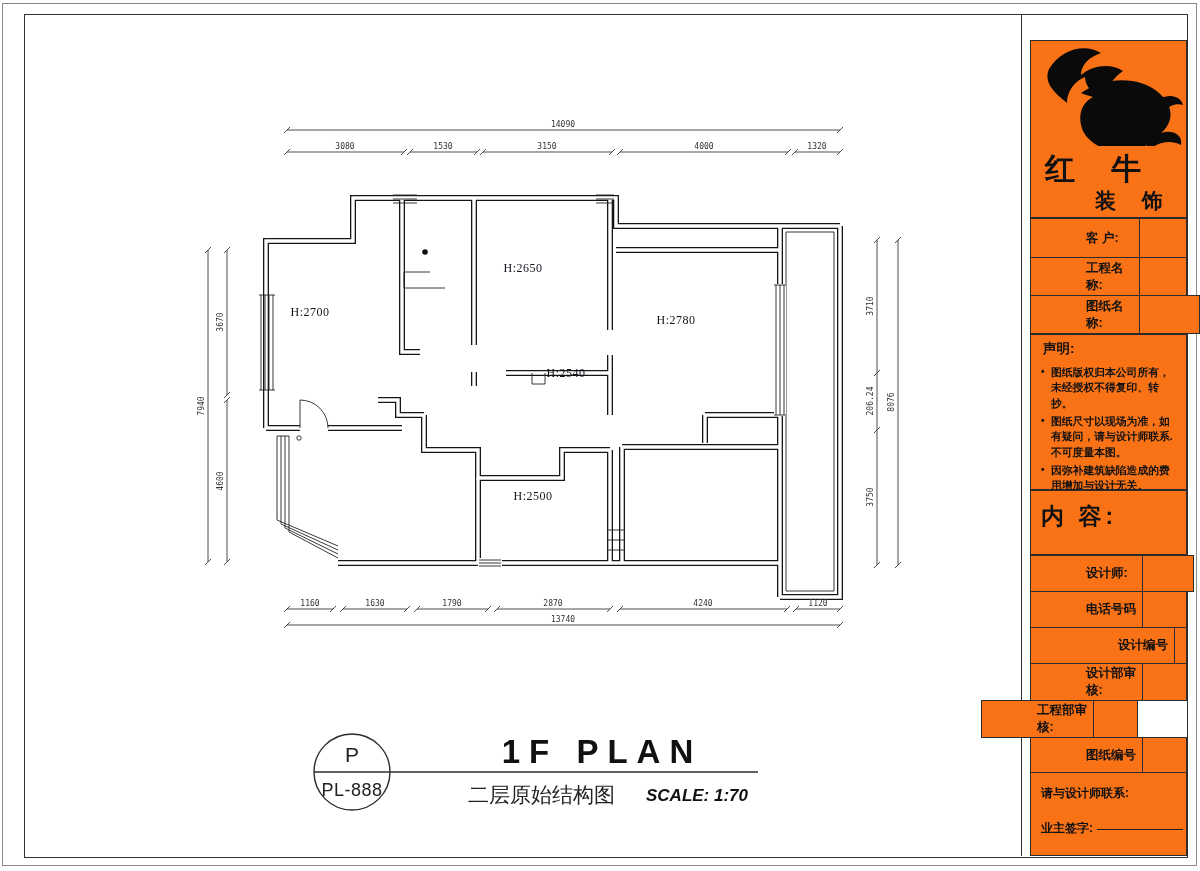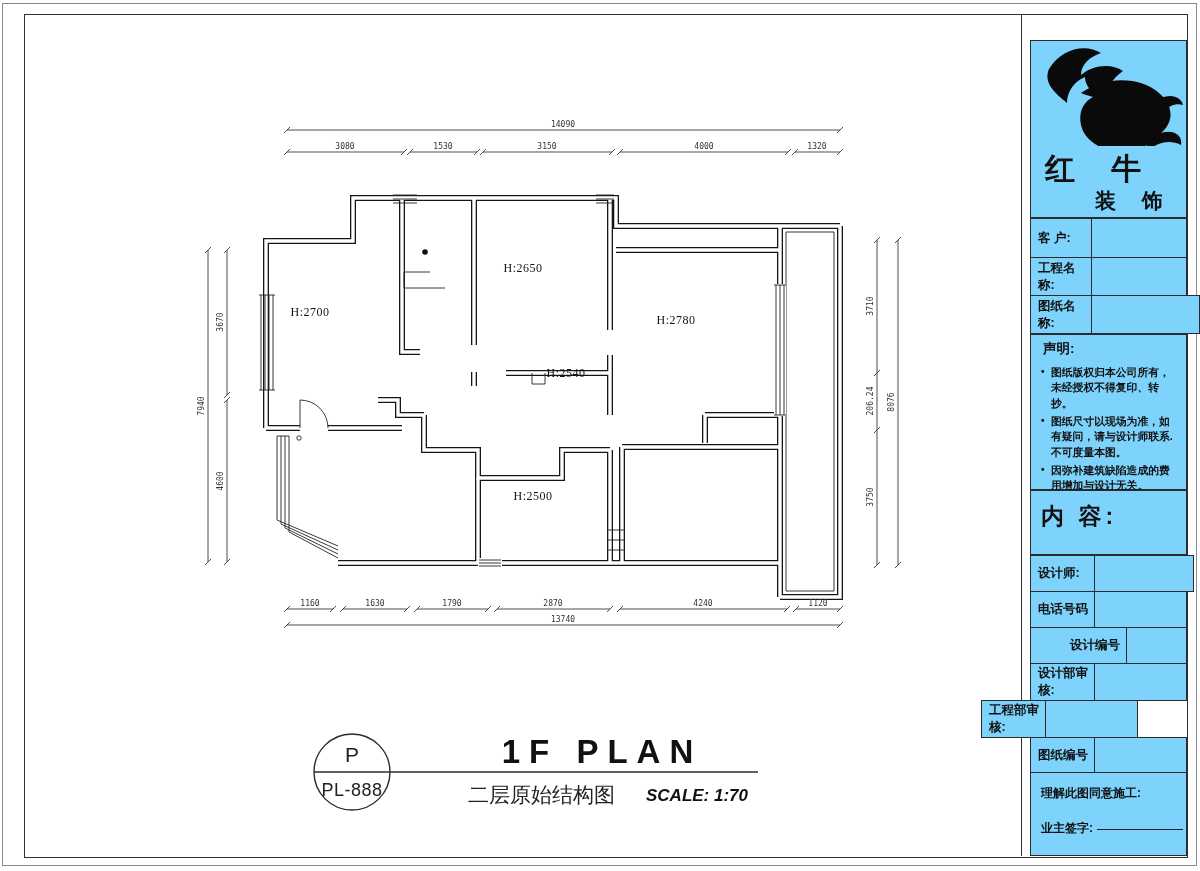--- a/index.html
+++ b/index.html
@@ -23,30 +23,30 @@
   .dimline path{stroke:#3a3a3a;stroke-width:0.9;fill:none;}
   text.dim{font:8px "DejaVu Sans Mono",monospace;fill:#333;text-anchor:middle;}
   text.room{font:12px "Liberation Serif",serif;fill:#14141e;text-anchor:middle;letter-spacing:0.5px;}
   text.tb-en{font:700 33px "Liberation Sans",sans-serif;fill:#111;text-anchor:middle;letter-spacing:9px;}
   text.tb-cn{font:21px "Liberation Sans",sans-serif;fill:#222;}
   text.tb-scale{font:italic 600 17px "Liberation Sans",sans-serif;fill:#111;}
   text.bubble-top{font:21px "Liberation Sans",sans-serif;fill:#222;text-anchor:middle;}
   text.bubble-bottom{font:18px "Liberation Sans",sans-serif;fill:#222;text-anchor:middle;letter-spacing:0.5px;}
 
   
-  .sb-box{position:absolute;border:1.3px solid #2b2b2b;background:#7dd3fc;box-sizing:border-box;}
+  .sb-box{position:absolute;border:1.3px solid #2b2b2b;background:#f97316;box-sizing:border-box;}
   .logo-box{left:1030px;top:40px;width:157px;height:178px;}
   .logo-name{position:absolute;left:14px;top:108px;font-size:30px;font-weight:700;
              letter-spacing:14px;color:#111;}
   .logo-sub{position:absolute;left:64px;top:146px;font-size:21px;font-weight:700;
              letter-spacing:10px;color:#111;}
   .tb-row{display:flex;align-items:center;}
   .tb-row .lbl{width:53px;padding:0 0 0 7px;font-size:12.5px;font-weight:700;color:#111;
                align-self:stretch;display:flex;align-items:center;
-               border-right:1.2px solid #2b2b2b;}
+               border-right:1.2px solid #2b2b2b;margin-left:48px;}
   .tb-row .val{flex:1;}
   .stmt-box{left:1030px;top:334px;width:157px;height:156px;padding:3px 6px 0 10px;}
   .stmt-title{font-size:13.5px;font-weight:700;margin:2px 0 7px 2px;color:#111;}
   .stmt-item{font-size:10.8px;font-weight:600;line-height:1.42;color:#111;
              margin:0 0 3px 0;padding-left:10px;position:relative;}
   .stmt-item::before{content:"•";position:absolute;left:0;top:0;font-size:10px;}
   .content-box{left:1030px;top:490px;width:157px;height:65px;padding:10px 0 0 10px;}
   .content-label{font-size:23px;font-weight:600;letter-spacing:4px;color:#111;}
   .sign-box{left:1030px;top:772px;width:157px;height:84px;padding:12px 0 0 10px;}
   .sign-line1{font-size:12px;font-weight:700;color:#111;}
@@ -265,19 +265,19 @@
   <div class="sb-box tb-row" style="left:981px;top:700px;width:157px;height:38px;">
     <div class="lbl" style="width:56px;">工程部审核:</div>
     <div class="val"></div>
   </div>
   <div class="sb-box tb-row" style="left:1030px;top:737px;width:157px;height:36px;">
     <div class="lbl" style="width:56px;">图纸编号</div>
     <div class="val"></div>
   </div>
 
   <div class="sb-box sign-box">
-    <div class="sign-line1">理解此图同意施工:</div>
+    <div class="sign-line1">请与设计师联系:</div>
     <div class="sign-line2">
       <span>业主签字:</span><span class="sign-underline"></span>
     </div>
   </div>
 
 </div>
 
 </body></html>

